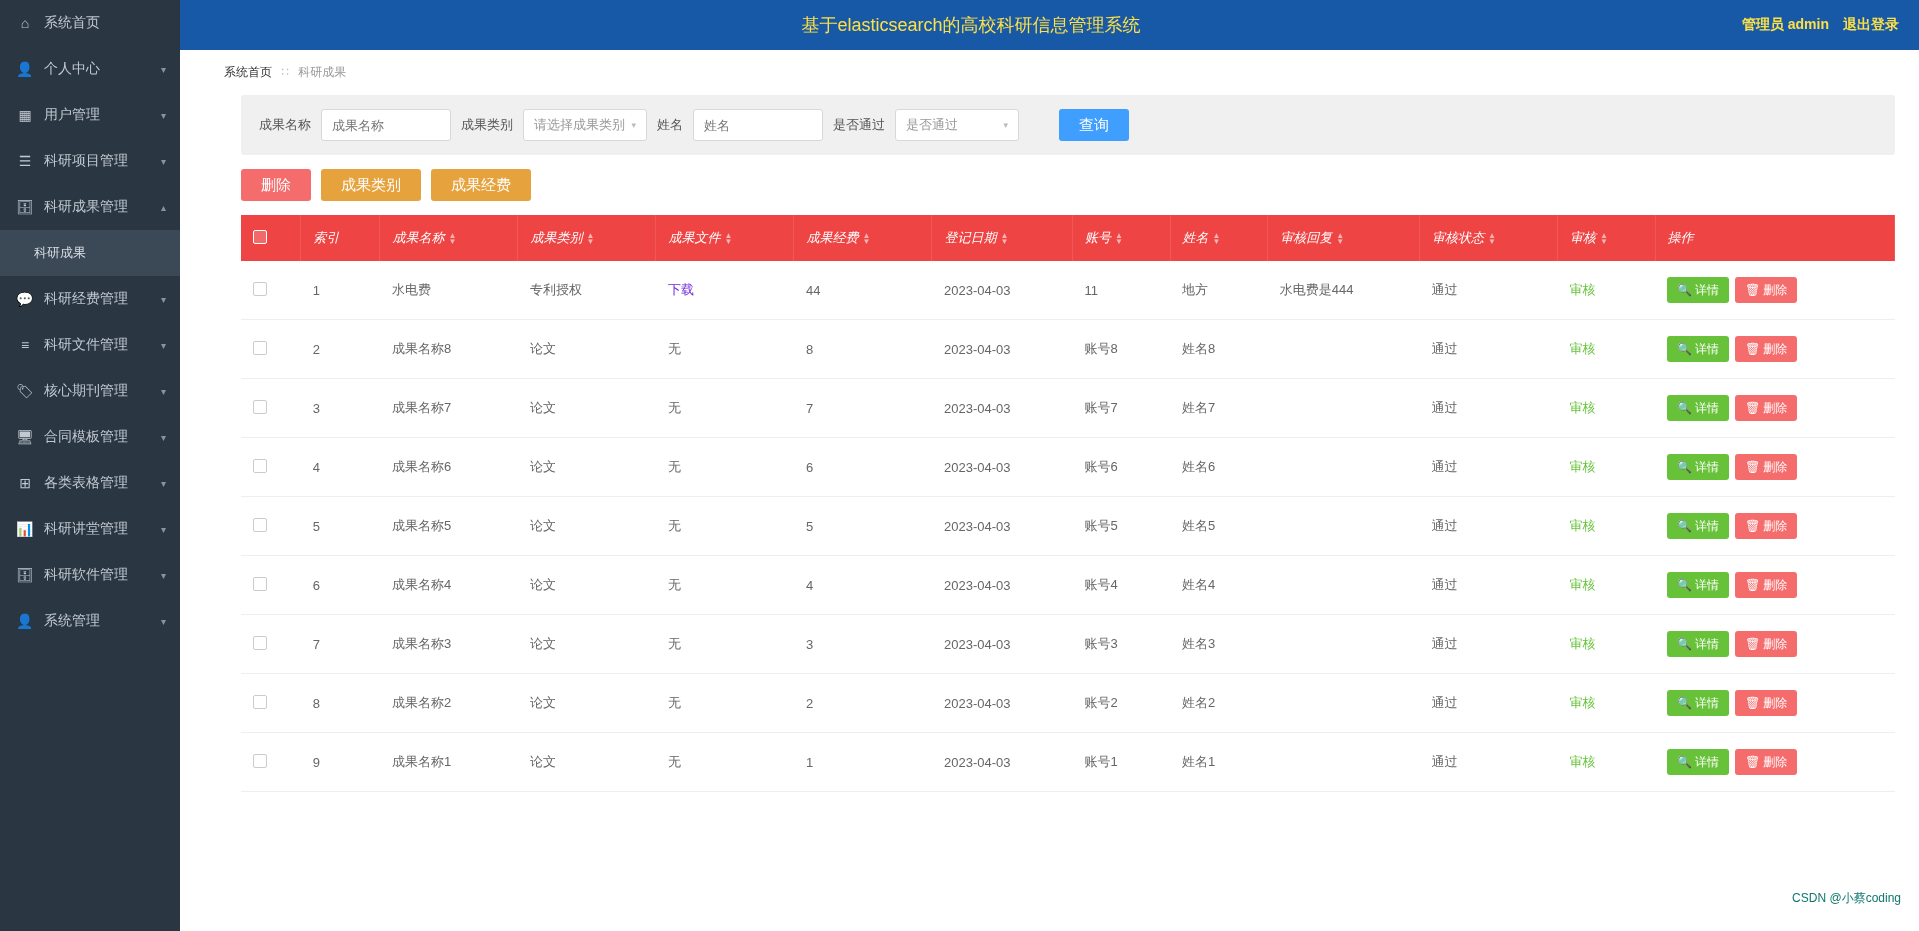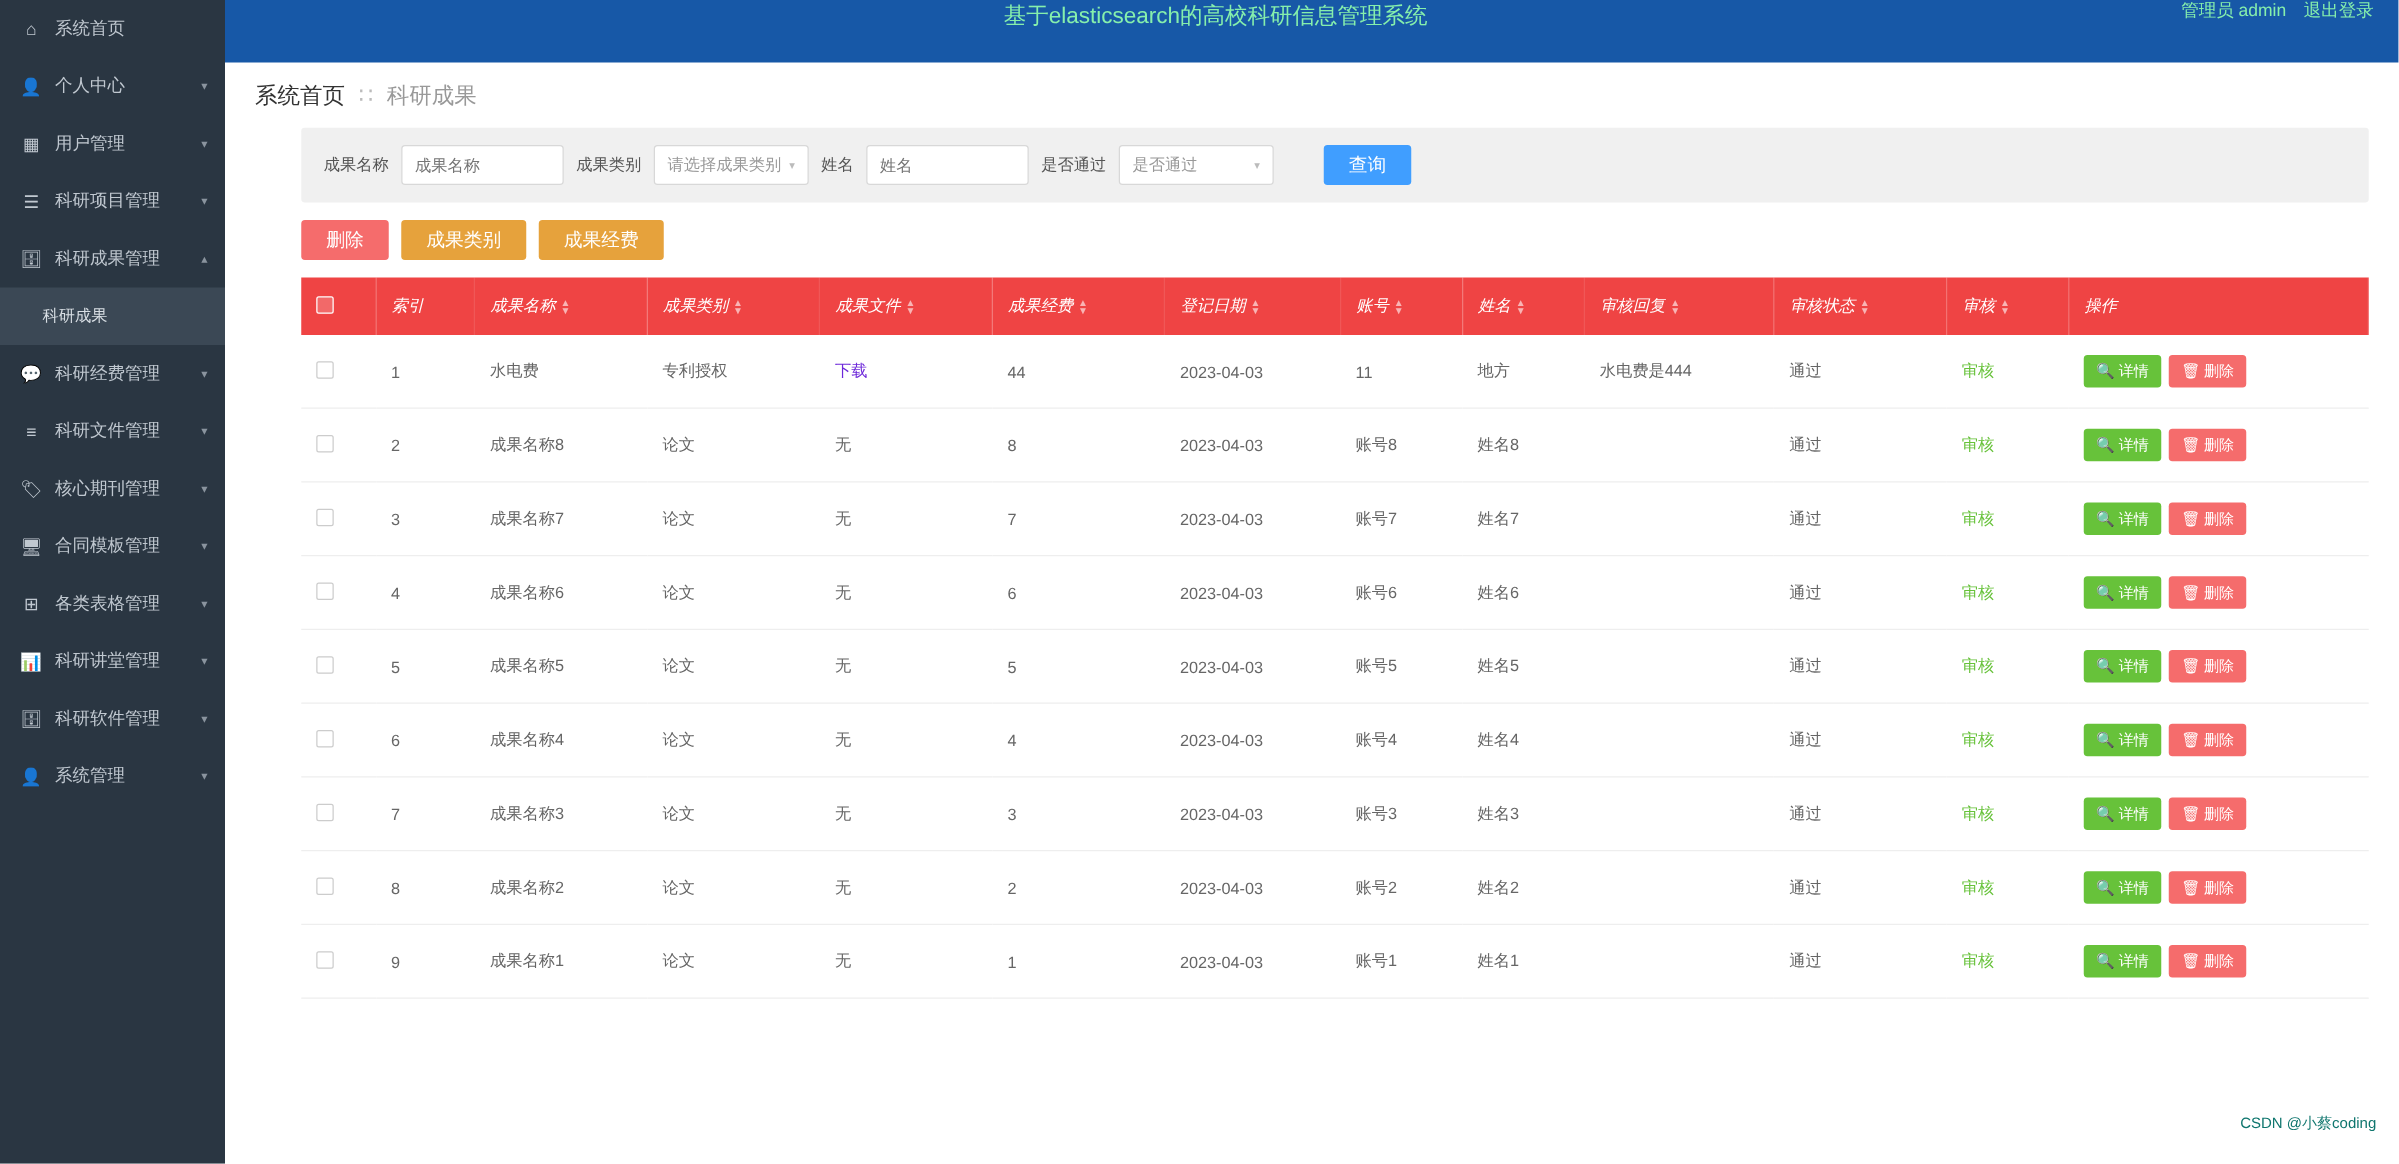--- a/index.html
+++ b/index.html
@@ -8,26 +8,26 @@
 
 
 .sidebar { width: 180px; background: #2a3642; color: #c0c8d0; flex-shrink: 0; overflow-y: auto; }
 .sidebar-item { display: flex; align-items: center; padding: 14px 16px; cursor: pointer; position: relative; font-size: 14px; }
 .sidebar-item.sub { padding-left: 34px; background: #3b4855; color: #d8dee4; font-size: 13px; }
 .sidebar-item .icon { width: 18px; margin-right: 10px; display: inline-flex; align-items: center; justify-content: center; }
 .sidebar-item .chevron { position: absolute; right: 14px; font-size: 10px; color: #8a949e; }
 
 
 .main { flex: 1; display: flex; flex-direction: column; overflow: hidden; }
-.topbar { background: #1758a7; color: #86efac; height: 50px; display: flex; align-items: flex-start; padding: 0 20px; position: relative; }
+.topbar { background: #1758a7; color: #fde047; height: 50px; display: flex; align-items: center; padding: 0 20px; position: relative; }
 .topbar-title { flex: 1; text-align: center; font-size: 18px; font-weight: 500; }
-.topbar-right { display: flex; gap: 14px; font-size: 14px; }
+.topbar-right { display: flex; gap: 14px; font-size: 14px; font-weight: bold; }
 .topbar-right span { cursor: pointer; }
 
-.breadcrumb { padding: 14px 24px; font-size: 18px; color: #666; }
+.breadcrumb { padding: 14px 24px; font-size: 12px; color: #666; margin-left: 20px; }
 .breadcrumb .home { color: #333; font-weight: 500; }
 .breadcrumb .sep { color: #bbb; margin: 0 6px; }
 .breadcrumb .current { color: #999; }
 
 .content { flex: 1; padding: 0 24px 24px; overflow-y: auto; margin-left: 37px; }
 
 
 .filter-bar { background: #f0f0f0; padding: 14px 18px; border-radius: 3px; display: flex; align-items: center; gap: 10px; flex-wrap: wrap; }
 .filter-label { color: #555; font-size: 13px; }
 .filter-input, .filter-select { height: 32px; border: 1px solid #d8d8d8; border-radius: 3px; padding: 0 10px; font-size: 13px; background: #fff; color: #999; }

